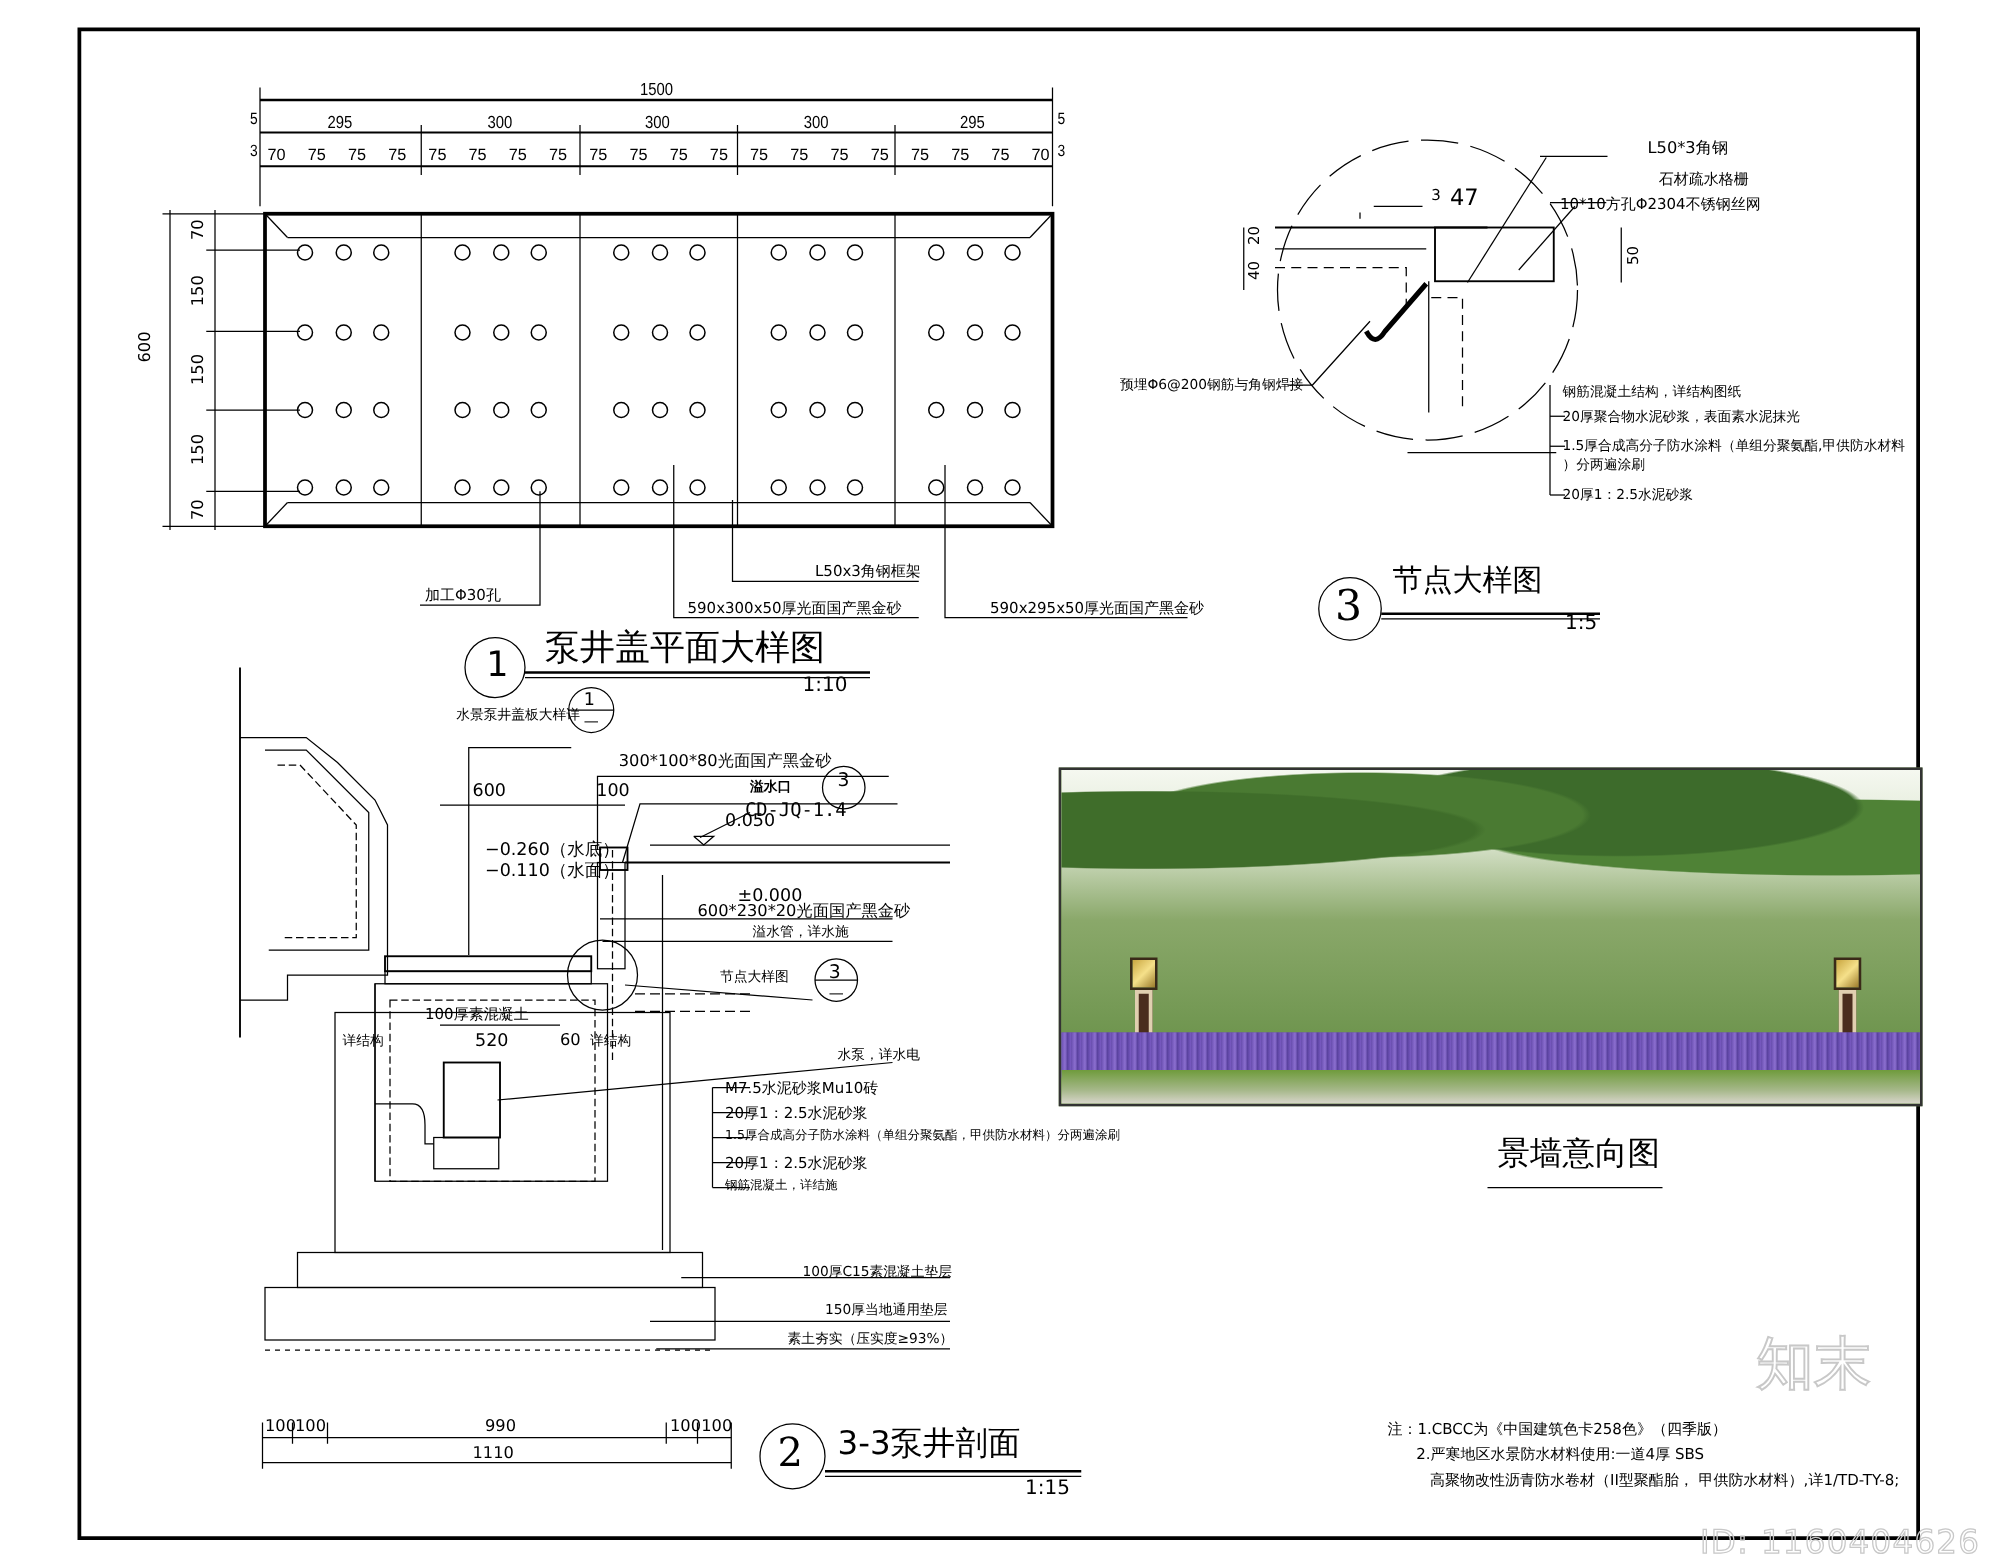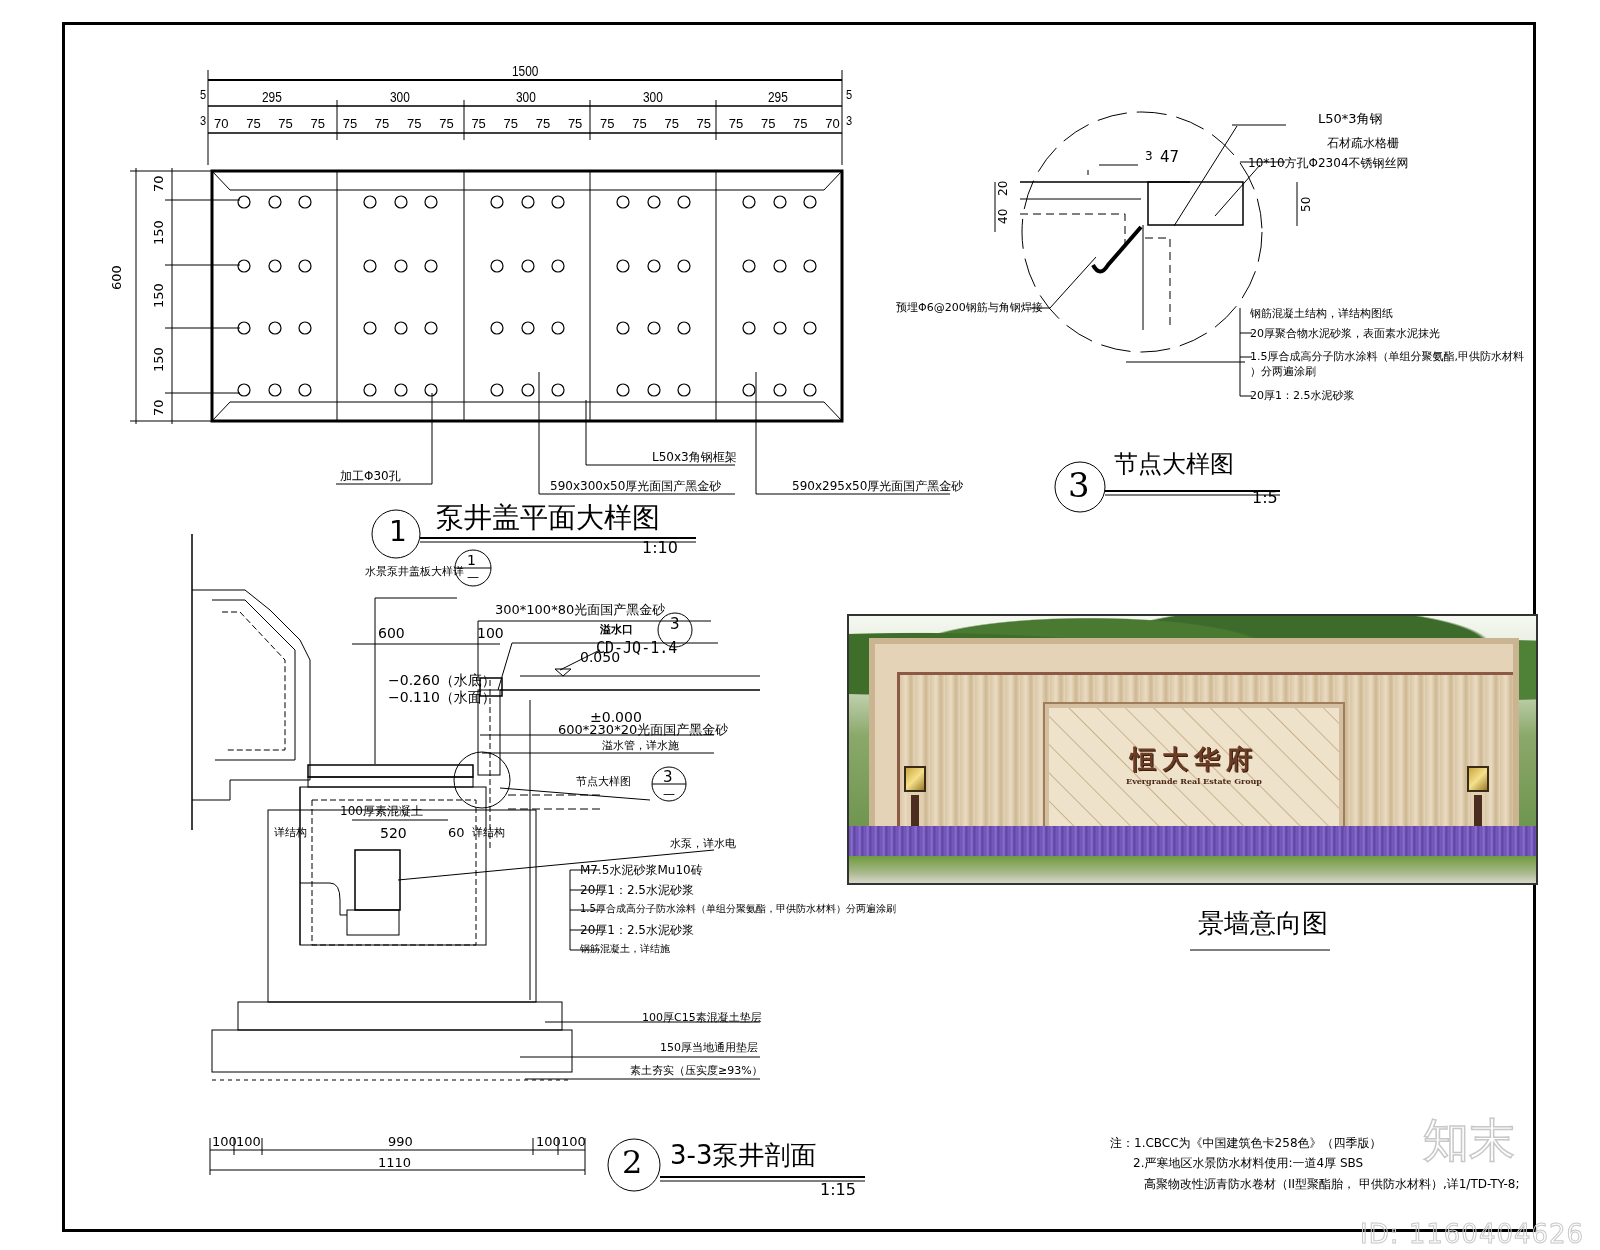--- a/index.html
+++ b/index.html
@@ -234,21 +234,21 @@
 <div class="t" style="left:152px;top:416px;font-size:13px;transform:rotate(-90deg);transform-origin:left top;">70</div>
 <div class="t" style="left:340px;top:470px;font-size:12px;">加工Φ30孔</div>
 <div class="t" style="left:652px;top:451px;font-size:12px;">L50x3角钢框架</div>
 <div class="t" style="left:550px;top:480px;font-size:12px;">590x300x50厚光面国产黑金砂</div>
 <div class="t" style="left:792px;top:480px;font-size:12px;">590x295x50厚光面国产黑金砂</div>
 <div class="t" style="left:389px;top:518px;font-size:28px;">1</div>
 <div class="t title" style="left:436px;top:504px;">泵井盖平面大样图</div>
 <div class="t scale" style="left:642px;top:512px;">1:10</div>
 
 <div class="t" style="left:1145px;top:150px;font-size:12px;">3</div>
-<div class="t" style="left:1160px;top:150px;font-size:15px;">47</div>
+<div class="t" style="left:1160px;top:150px;font-size:18px;">47</div>
 <div class="t" style="left:997px;top:196px;font-size:12px;transform:rotate(-90deg);transform-origin:left top;">20</div>
 <div class="t" style="left:997px;top:224px;font-size:12px;transform:rotate(-90deg);transform-origin:left top;">40</div>
 <div class="t" style="left:1300px;top:212px;font-size:12px;transform:rotate(-90deg);transform-origin:left top;">50</div>
 <div class="t" style="left:1318px;top:112px;font-size:13px;">L50*3角钢</div>
 <div class="t" style="left:1327px;top:137px;font-size:12px;">石材疏水格栅</div>
 <div class="t" style="left:1248px;top:157px;font-size:12px;">10*10方孔Φ2304不锈钢丝网</div>
 <div class="t" style="left:896px;top:302px;font-size:11px;">预埋Φ6@200钢筋与角钢焊接</div>
 <div class="t" style="left:1250px;top:308px;font-size:11px;">钢筋混凝土结构，详结构图纸</div>
 <div class="t" style="left:1250px;top:328px;font-size:11px;">20厚聚合物水泥砂浆，表面素水泥抹光</div>
 <div class="t" style="left:1250px;top:351px;font-size:11px;">1.5厚合成高分子防水涂料（单组分聚氨酯,甲供防水材料</div>
@@ -296,38 +296,31 @@
 <div class="t" style="left:536px;top:1135px;font-size:13px;">100</div>
 <div class="t" style="left:561px;top:1135px;font-size:13px;">100</div>
 <div class="t" style="left:378px;top:1156px;font-size:13px;">1110</div>
 <div class="t" style="left:622px;top:1146px;font-size:32px;font-family:'DejaVu Serif',serif;">2</div>
 <div class="t title" style="left:670px;top:1142px;font-size:26px;">3-3泵井剖面</div>
 <div class="t scale" style="left:820px;top:1154px;">1:15</div>
 
 <div class="photo">
   <div class="sky"></div>
   <div class="trees"></div>
-  <div class="wall">
-    <div class="wall-inner"></div>
-    <div class="panel">
-      <div class="panel-cn">恒大华府</div>
-      <div class="panel-en">Evergrande  Real  Estate  Group</div>
-    </div>
-  </div>
   <div class="lamp" style="left:55px;">
       <div class="head"></div>
       <div class="post"></div>
     </div>
   <div class="lamp" style="left:618px;">
       <div class="head"></div>
       <div class="post"></div>
     </div>
   <div class="flowers"></div>
   <div class="grass"></div>
 </div>
 <div class="t title" style="left:1198px;top:910px;font-size:26px;">景墙意向图</div>
 
 <div class="t" style="left:1110px;top:1137px;font-size:12px;">注：1.CBCC为《中国建筑色卡258色》（四季版）</div>
 <div class="t" style="left:1133px;top:1157px;font-size:12px;">2.严寒地区水景防水材料使用:一道4厚  SBS</div>
 <div class="t" style="left:1144px;top:1178px;font-size:12px;">高聚物改性沥青防水卷材（II型聚酯胎，  甲供防水材料）,详1/TD-TY-8;</div>
 
-<div class="logo" style="left:1405px;top:1110px;margin-left:18px;">知末</div>
+<div class="logo" style="left:1405px;top:1060px;">知末</div>
 <div class="idtxt" style="left:1360px;top:1195px;margin-top:24px;">ID: 1160404626</div>
 
 </body></html>

